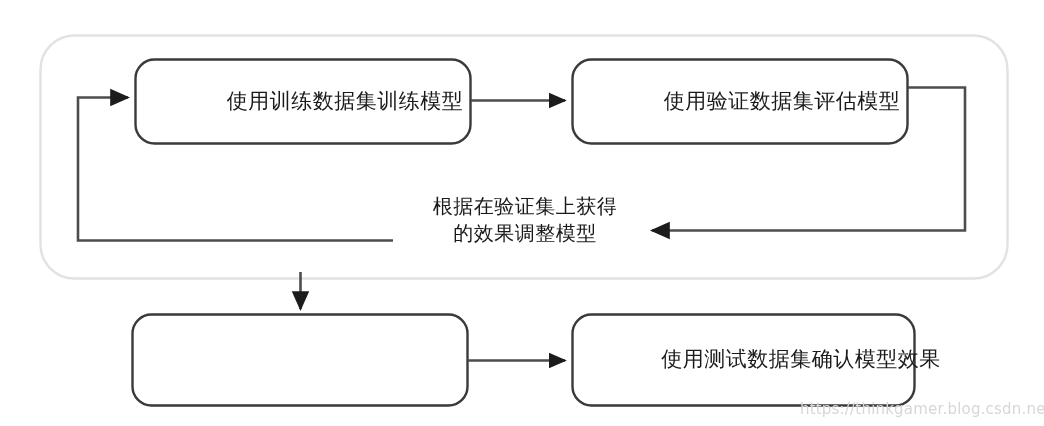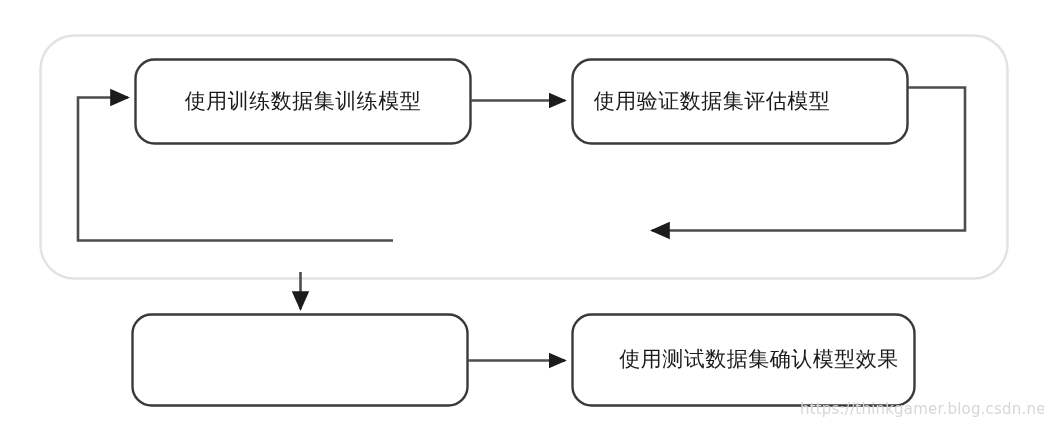--- a/index.html
+++ b/index.html
@@ -29,20 +29,21 @@
     display: flex;
     align-items: center;
     justify-content: center;
     text-align: center;
     color: #1a1a1a;
     font-size: 21px;
     line-height: 1.30;
     letter-spacing: 0.5px;
     white-space: pre-line;
     pointer-events: none;
+    margin-left: 42px;
   }
   .loop-label {
     position: absolute;
     text-align: center;
     color: #1a1a1a;
     font-size: 20px;
     line-height: 1.35;
     letter-spacing: 0.5px;
     white-space: pre-line;
   }
@@ -86,21 +87,23 @@
 
     <path d="M 393 240.5 L 78 240.5 L 78 97.5 L 128 97.5" fill="none" stroke="#4d4d4d" stroke-width="2.6" marker-end="url(#arrow-generic)"></path>
 
     <line x1="300.5" y1="272" x2="300.5" y2="309" stroke="#4d4d4d" stroke-width="2.6" marker-end="url(#arrow-generic)"></line>
 
     <line x1="468" y1="360.5" x2="565" y2="360.5" stroke="#4d4d4d" stroke-width="2.6" marker-end="url(#arrow-right)"></line>
   </svg>
 
   <div class="node-label" style="left:135px; top:59px; width:336px; height:85px;">使用训练数据集训练模型</div>
 
-  <div class="node-label" style="left:544px; top:59px; width:336px; height:85px;">使用验证数据集评估模型</div>
+  <div class="node-label" style="left:572px; top:59px; width:336px; height:85px;">使用验证数据集评估模型</div>
 
 
   <div class="node-label" style="left:572px; top:314px; width:374px; height:92px;">使用测试数据集确认模型效果</div>
 
+  <div class="loop-label" style="left:390px; top:193px; width:270px;">根据在验证集上获得
+的效果调整模型</div>
 
   <div class="watermark" style="left:800px; top:400px;">https://thinkgamer.blog.csdn.net</div>
 
 </div>
 
 </body></html>

